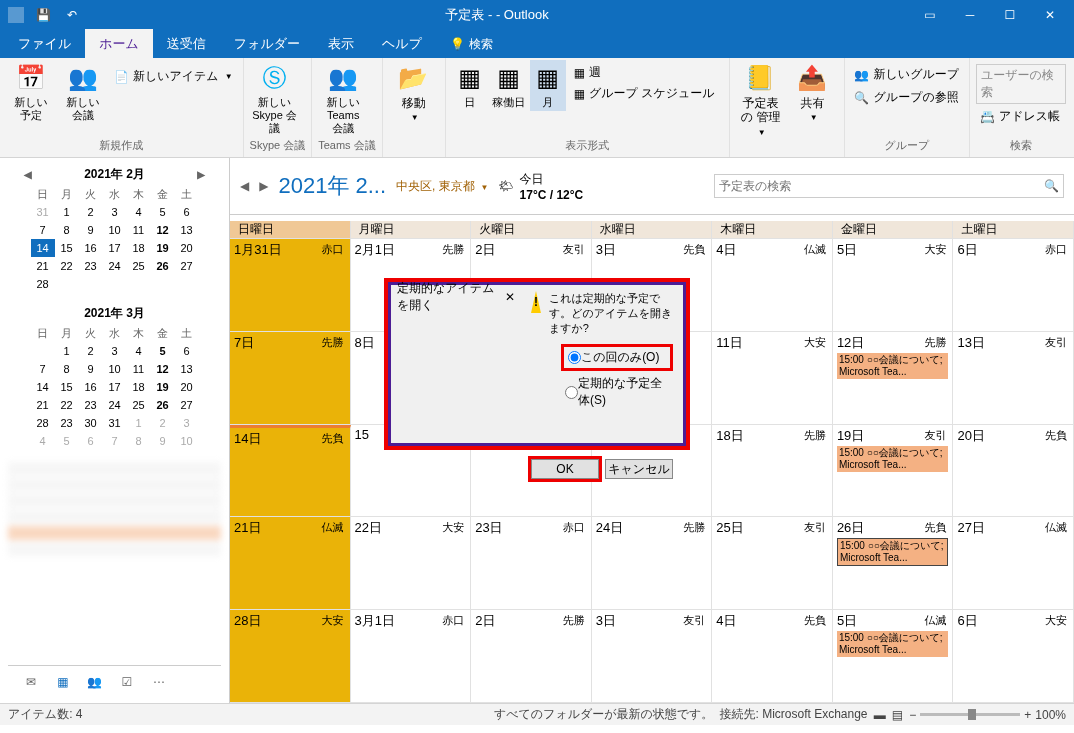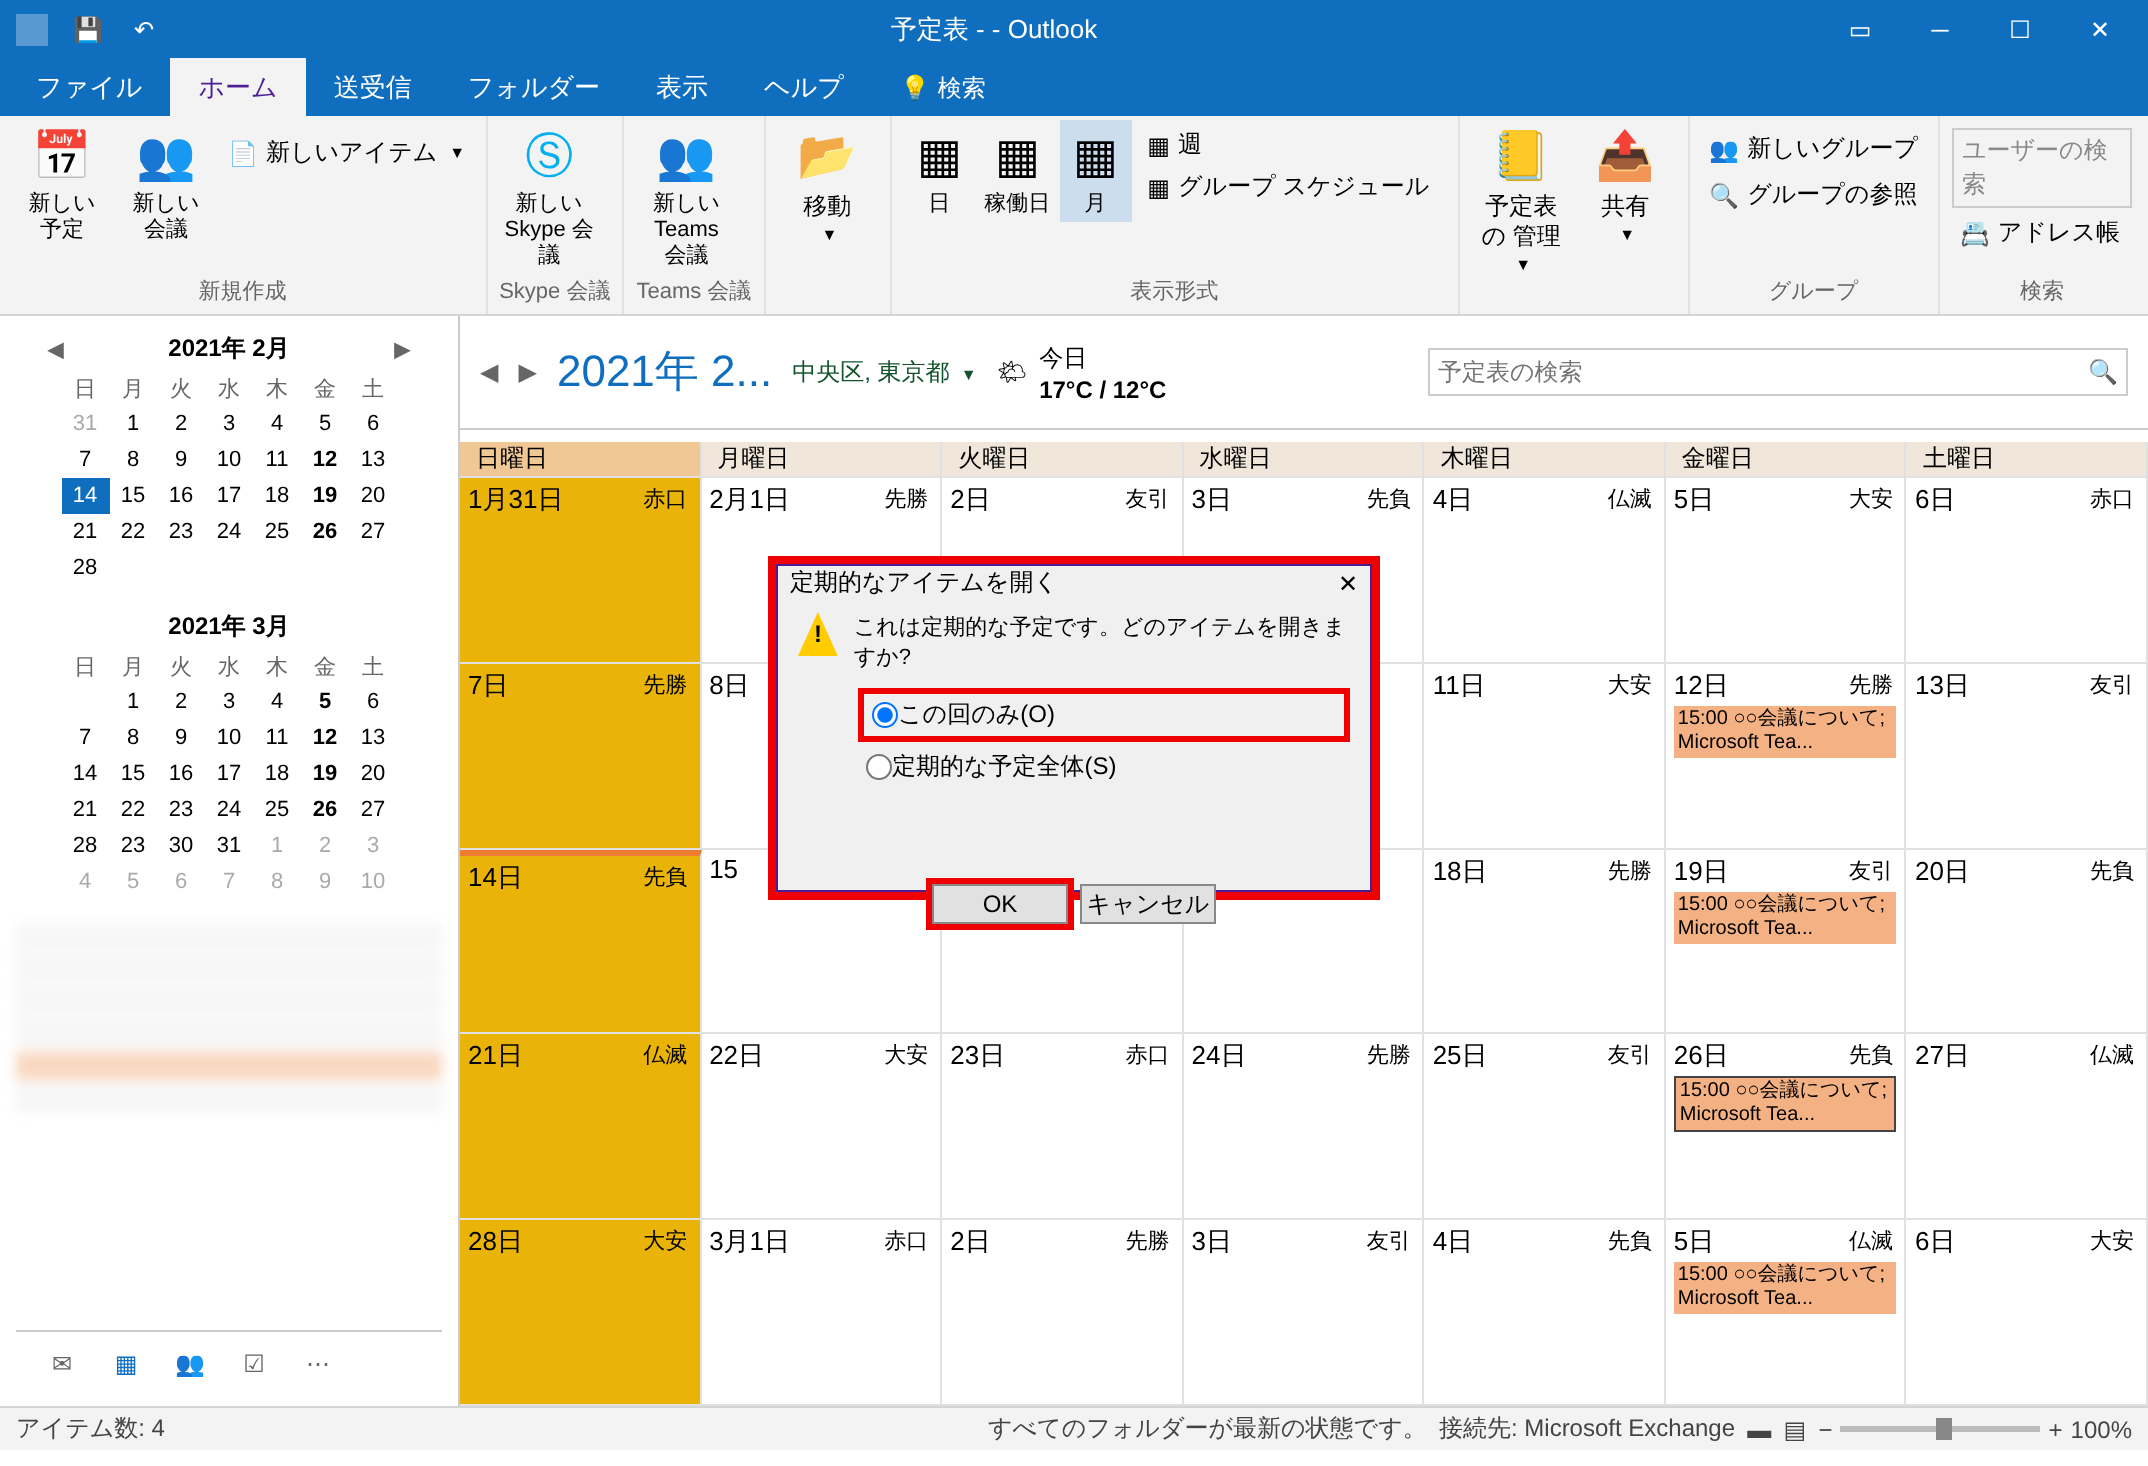--- a/index.html
+++ b/index.html
@@ -36,40 +36,40 @@
 .mini-cell.sel{background:#106ebe;color:#fff;}
 .mini-cell.bold{font-weight:bold;}
 .sidebar-bottom{flex:1;}
 .view-switch{height:32px;border-top:1px solid #ccc;display:flex;align-items:center;gap:2px;padding-left:8px;}
 .vs-btn{width:30px;height:24px;display:flex;align-items:center;justify-content:center;color:#666;cursor:pointer;}
 .vs-btn.active{color:#106ebe;}
 .main{flex:1;display:flex;flex-direction:column;}
 .cal-header{height:56px;display:flex;align-items:center;padding:0 10px;gap:10px;}
 .cal-header .date-title{font-size:22px;color:#106ebe;}
 .cal-header .nav-arrow{color:#666;cursor:pointer;font-size:12px;}
-.cal-header .loc{font-size:13px;color:#14532d;}
+.cal-header .loc{font-size:13px;color:#a16207;}
 .cal-header .weather{display:flex;align-items:center;gap:6px;font-size:11px;}
 .cal-header .search-box{margin-left:auto;width:350px;height:24px;border:1px solid #ccc;display:flex;align-items:center;padding:0 4px;}
 .cal-header .search-box input{flex:1;border:none;outline:none;font-size:12px;}
 .cal-grid{flex:1;display:flex;flex-direction:column;border-top:1px solid #ccc;}
 .dow-row{display:flex;height:24px;align-items:flex-end;}
 .dow-cell{flex:1;border-right:1px solid #e1e1e1;border-bottom:1px solid #e1e1e1;background:#f0e6da;display:flex;align-items:center;padding-left:8px;font-size:12px;}
 .dow-cell:first-child{background:#f0c896;}
 .week-row{display:flex;flex:1;}
 .day-cell{flex:1;border-right:1px solid #e1e1e1;border-bottom:1px solid #e1e1e1;position:relative;padding:2px 4px;}
 .day-cell.sunday{background:#eab308;}
 .day-cell .dnum{font-size:13px;}
 .day-cell .roku{font-size:11px;position:absolute;top:3px;right:6px;}
 .day-cell.hl{border-top:3px solid #ed7d31;}
 .event{background:#f4b183;font-size:10px;padding:1px 2px;line-height:1.2;margin-top:1px;}
 .event.bordered{border:1px solid #444;}
 .statusbar{height:22px;background:#f3f3f3;border-top:1px solid #d4d4d4;display:flex;align-items:center;padding:0 8px;font-size:11px;color:#444;}
 .statusbar .sp{flex:1;}
 .dialog-wrap{position:absolute;left:384px;top:278px;width:306px;height:172px;border:4px solid #e00;}
-.dialog{width:100%;height:100%;background:#f0f0f0;border:1px solid #4c1d95;display:flex;flex-direction:column;}
+.dialog{width:100%;height:100%;background:#f0f0f0;border:3px solid #4c1d95;display:flex;}
 .dlg-title{height:24px;display:flex;align-items:center;justify-content:space-between;padding:0 6px;font-size:12px;}
 .dlg-body{flex:1;padding:6px 10px;}
 .dlg-msg{display:flex;gap:8px;align-items:flex-start;}
 .warn-ico{width:22px;height:22px;background:#ffcc00;clip-path:polygon(50% 0,100% 100%,0 100%);display:flex;align-items:center;justify-content:center;font-weight:bold;}
 .dlg-opts{margin:8px 0 0 30px;}
 .radio-row{display:flex;align-items:center;gap:0;padding:2px 4px;margin:2px 0;}
 .radio-row.hl{border:3px solid #e00;}
 .dlg-btns{display:flex;justify-content:center;gap:6px;margin-top:8px;}
 .dlg-btn{width:68px;height:20px;border:1px solid #888;background:#e1e1e1;display:flex;align-items:center;justify-content:center;cursor:pointer;font-size:12px;margin-top:40px;}
 .dlg-btn.hl{outline:3px solid #e00;}

